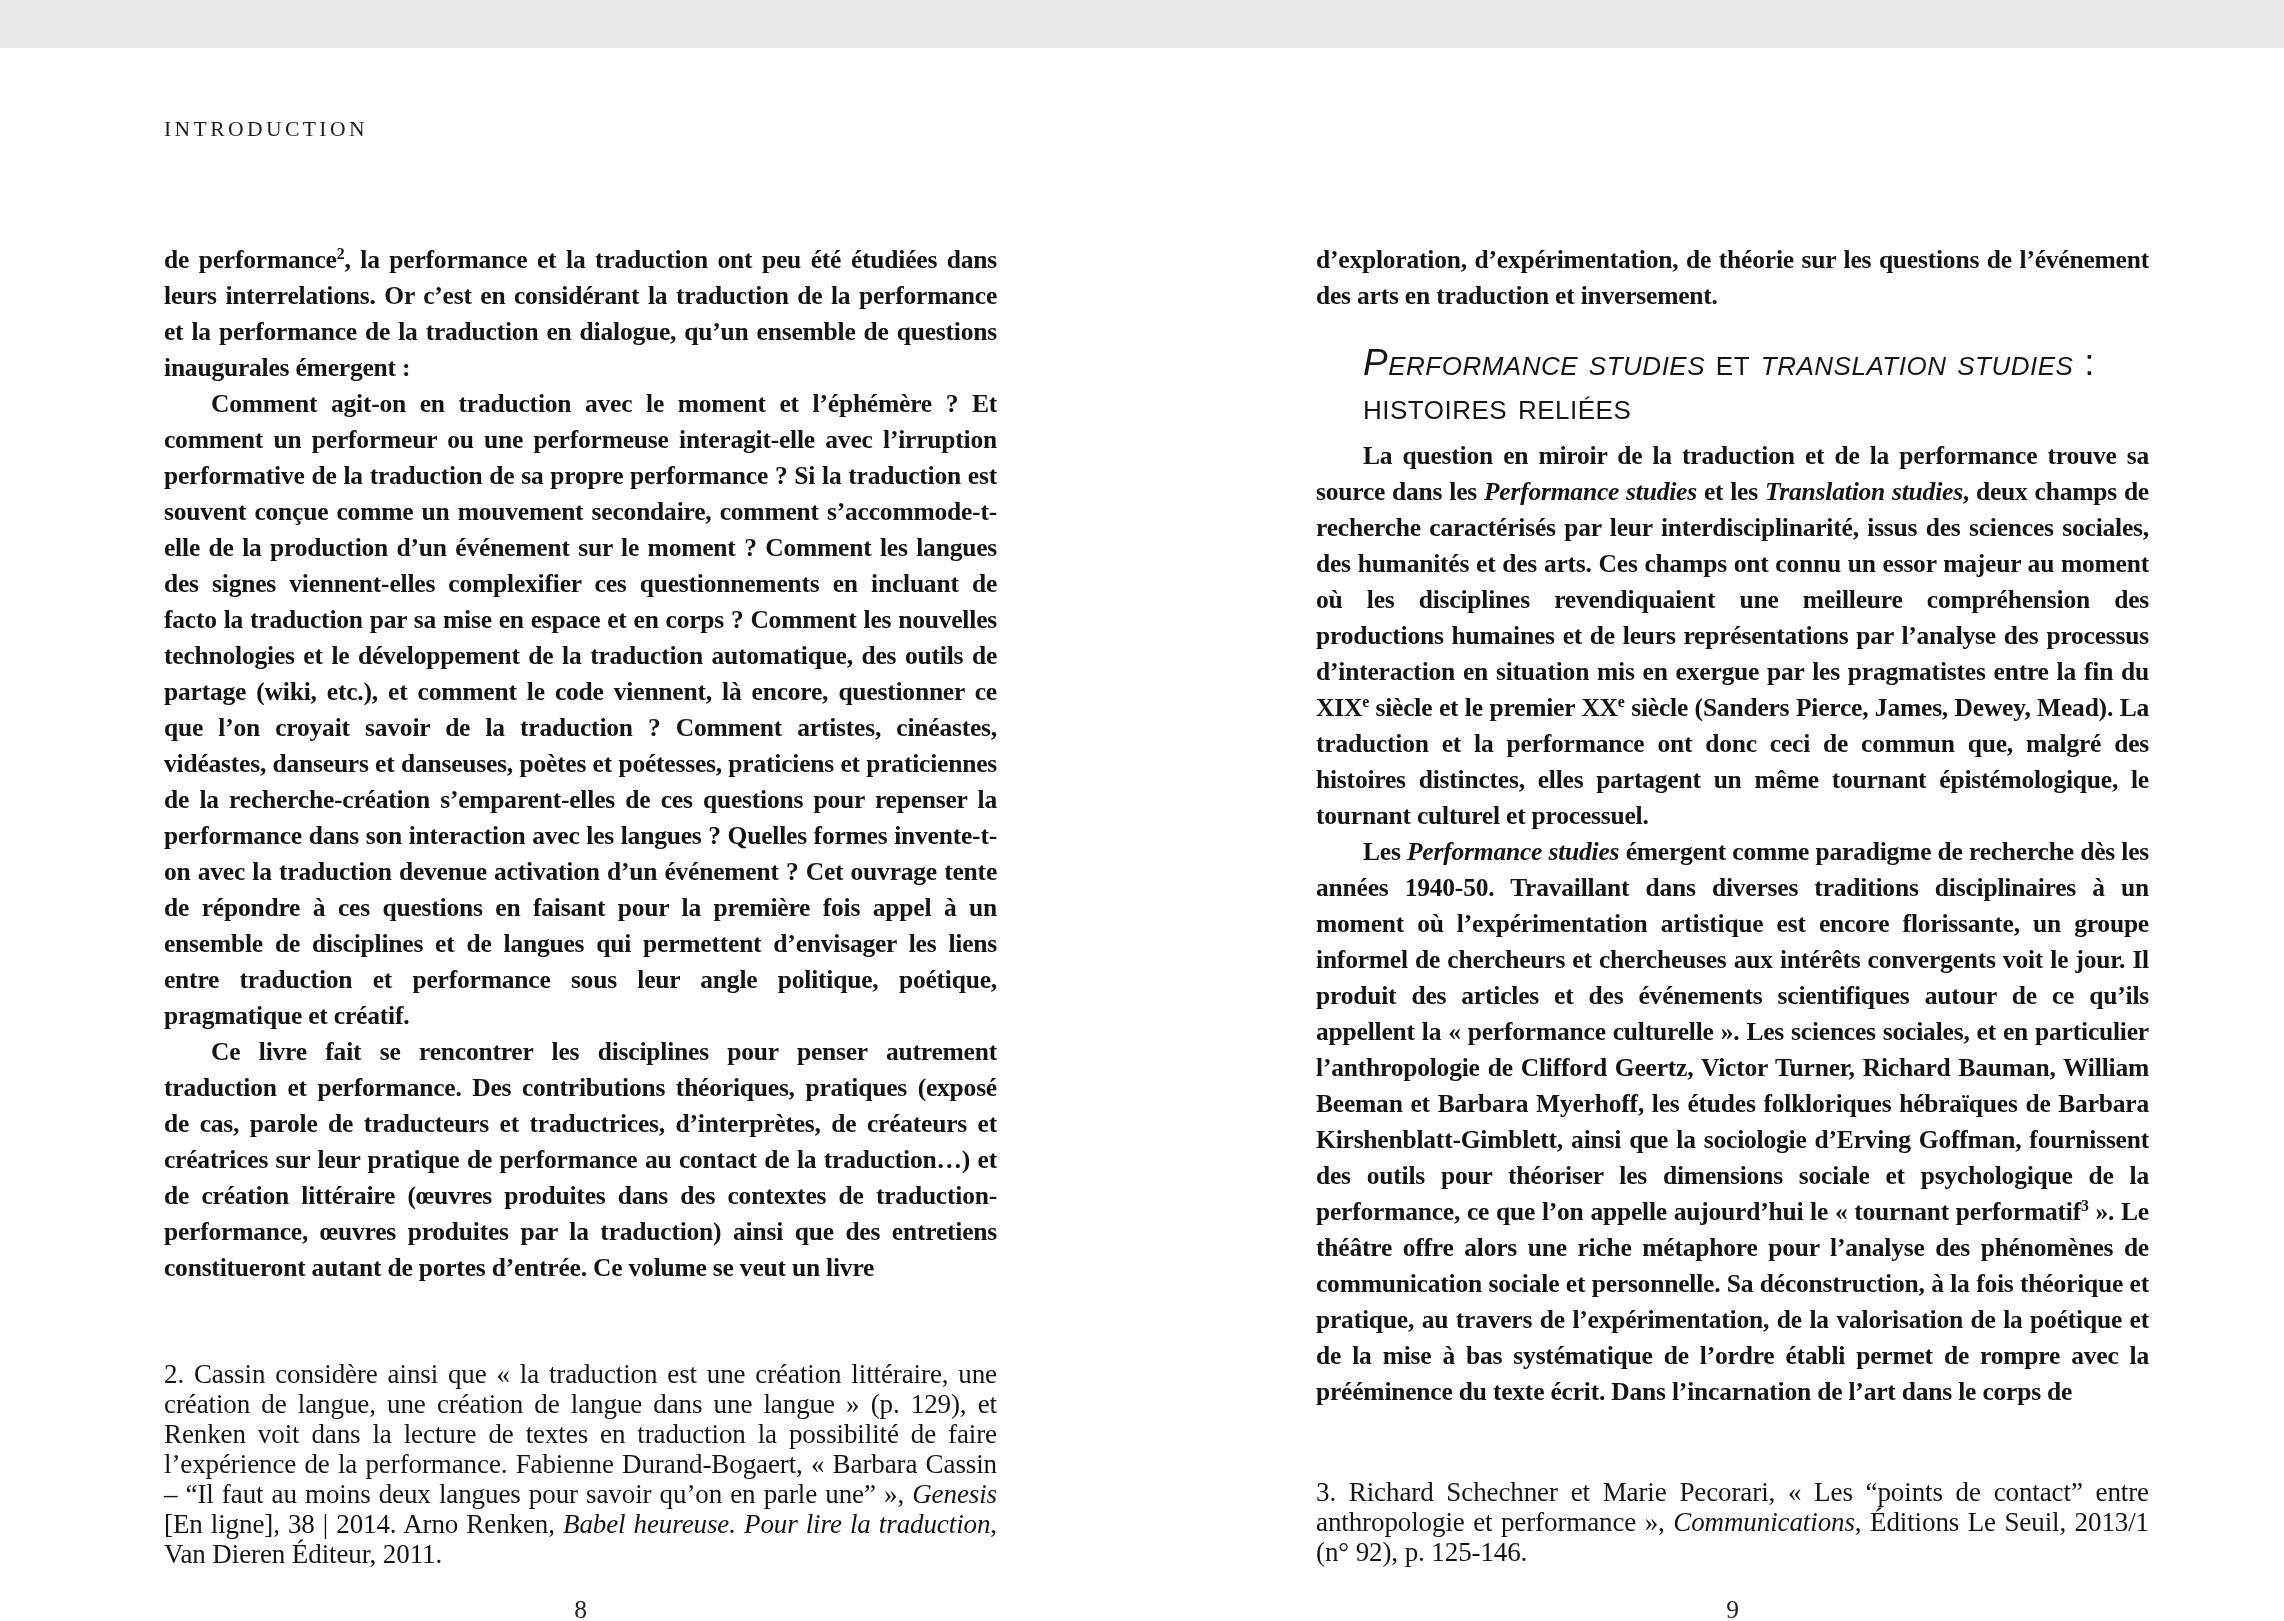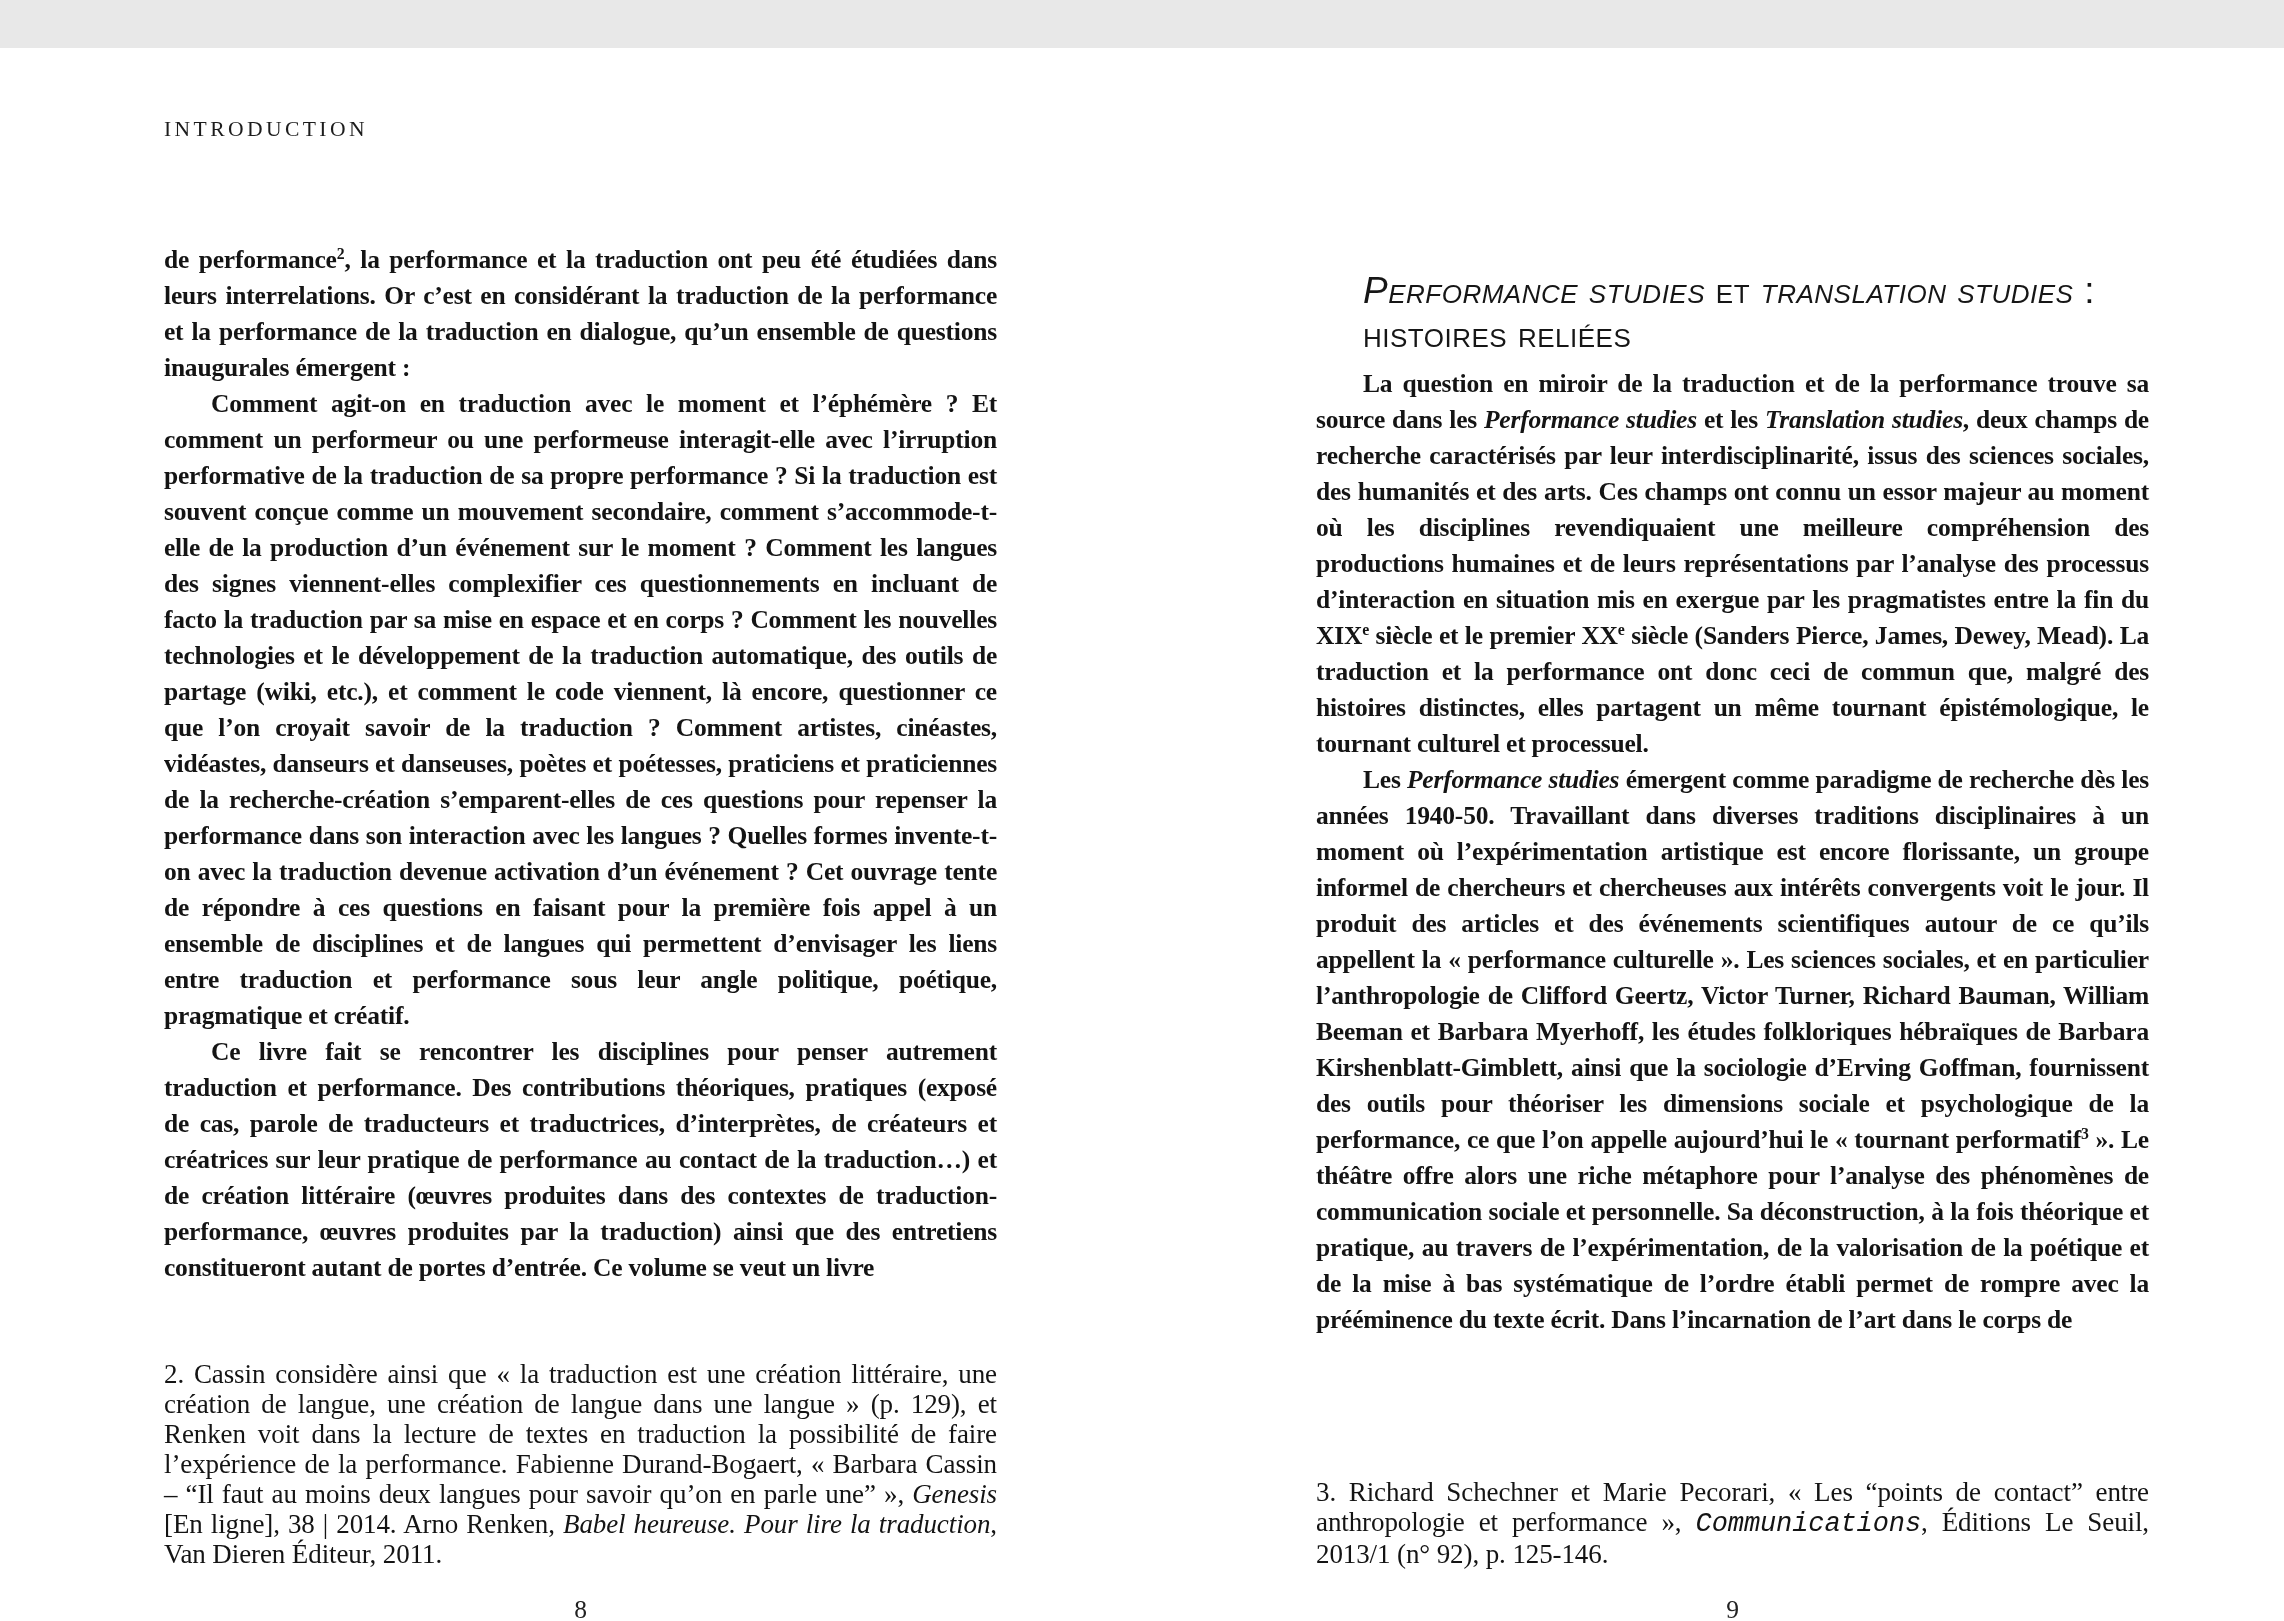--- a/index.html
+++ b/index.html
@@ -88,24 +88,25 @@
       <p class="par ind"><span>Ce livre fait se rencontrer les disciplines pour penser autrement traduction et performance. Des contributions théoriques, pratiques (exposé de cas, parole de traducteurs et traductrices, d’interprètes, de créateurs et créatrices sur leur pratique de performance au contact de la traduction…) et de création littéraire (œuvres produites dans des contextes de traduction-performance, œuvres produites par la traduction) ainsi que des entretiens constitueront autant de portes d’entrée. Ce volume se veut un livre</span></p>
     </div>
 
     <div class="footnote left-col"><span>2. Cassin considère ainsi que «&nbsp;la traduction est une création littéraire, une création de langue, une création de langue dans une langue&nbsp;» (p. 129), et Renken voit dans la lecture de textes en traduction la possibilité de faire l’expérience de la performance. Fabienne Durand-Bogaert, «&nbsp;Barbara Cassin – “Il faut au moins deux langues pour savoir qu’on en parle une”&nbsp;», </span><span style="font-style: italic;">Genesis</span><span> [En ligne], 38 | 2014. Arno Renken, </span><span style="font-style: italic;">Babel heureuse. Pour lire la traduction</span><span>, Van Dieren Éditeur, 2011.</span></div>
 
     <div class="pagenum left-col">8</div>
   </section>
 
   <section>
     <div class="page-body right-col">
+      <p class="par"><span>d’exploration, d’expérimentation, de théorie sur les questions de l’événement des arts en traduction et inversement.</span></p>
       <h2 class="heading"><span style="font-style: italic;">Performance studies</span><span> et </span><span style="font-style: italic;">translation studies</span><span>&nbsp;: histoires reliées</span></h2>
       <p class="par ind"><span>La question en miroir de la traduction et de la performance trouve sa source dans les </span><span style="font-style: italic;">Performance studies</span><span> et les </span><span style="font-style: italic;">Translation studies</span><span>, deux champs de recherche caractérisés par leur interdisciplinarité, issus des sciences sociales, des humanités et des arts. Ces champs ont connu un essor majeur au moment où les disciplines revendiquaient une meilleure compréhension des productions humaines et de leurs représentations par l’analyse des processus d’interaction en situation mis en exergue par les pragmatistes entre la fin du XIX</span><sup>e</sup><span> siècle et le premier XX</span><sup>e</sup><span> siècle (Sanders Pierce, James, Dewey, Mead). La traduction et la performance ont donc ceci de commun que, malgré des histoires distinctes, elles partagent un même tournant épistémologique, le tournant culturel et processuel.</span></p>
       <p class="par ind"><span>Les </span><span style="font-style: italic;">Performance studies</span><span> émergent comme paradigme de recherche dès les années 1940-50. Travaillant dans diverses traditions disciplinaires à un moment où l’expérimentation artistique est encore florissante, un groupe informel de chercheurs et chercheuses aux intérêts convergents voit le jour. Il produit des articles et des événements scientifiques autour de ce qu’ils appellent la «&nbsp;performance culturelle&nbsp;». Les sciences sociales, et en particulier l’anthropologie de Clifford Geertz, Victor Turner, Richard Bauman, William Beeman et Barbara Myerhoff, les études folkloriques hébraïques de Barbara Kirshenblatt-Gimblett, ainsi que la sociologie d’Erving Goffman, fournissent des outils pour théoriser les dimensions sociale et psychologique de la performance, ce que l’on appelle aujourd’hui le «&nbsp;tournant performatif</span><sup>3</sup><span>&nbsp;». Le théâtre offre alors une riche métaphore pour l’analyse des phénomènes de communication sociale et personnelle. Sa déconstruction, à la fois théorique et pratique, au travers de l’expérimentation, de la valorisation de la poétique et de la mise à bas systématique de l’ordre établi permet de rompre avec la prééminence du texte écrit. Dans l’incarnation de l’art dans le corps de</span></p>
     </div>
 
-    <div class="footnote right-col"><span>3. Richard Schechner et Marie Pecorari, «&nbsp;Les “points de contact” entre anthropologie et performance&nbsp;», </span><span style="font-style: italic; font-family: Liberation Mono, monospace;">Communications</span><span>, Éditions Le Seuil, 2013/1 (n°&nbsp;92), p. 125-146.</span></div>
+    <div class="footnote right-col"><span>3. Richard Schechner et Marie Pecorari, «&nbsp;Les “points de contact” entre anthropologie et performance&nbsp;», </span><span style="font-style: italic;">Communications</span><span>, Éditions Le Seuil, 2013/1 (n°&nbsp;92), p. 125-146.</span></div>
 
     <div class="pagenum right-col">9</div>
   </section>
 
 </div>
 
 
 </body></html>

